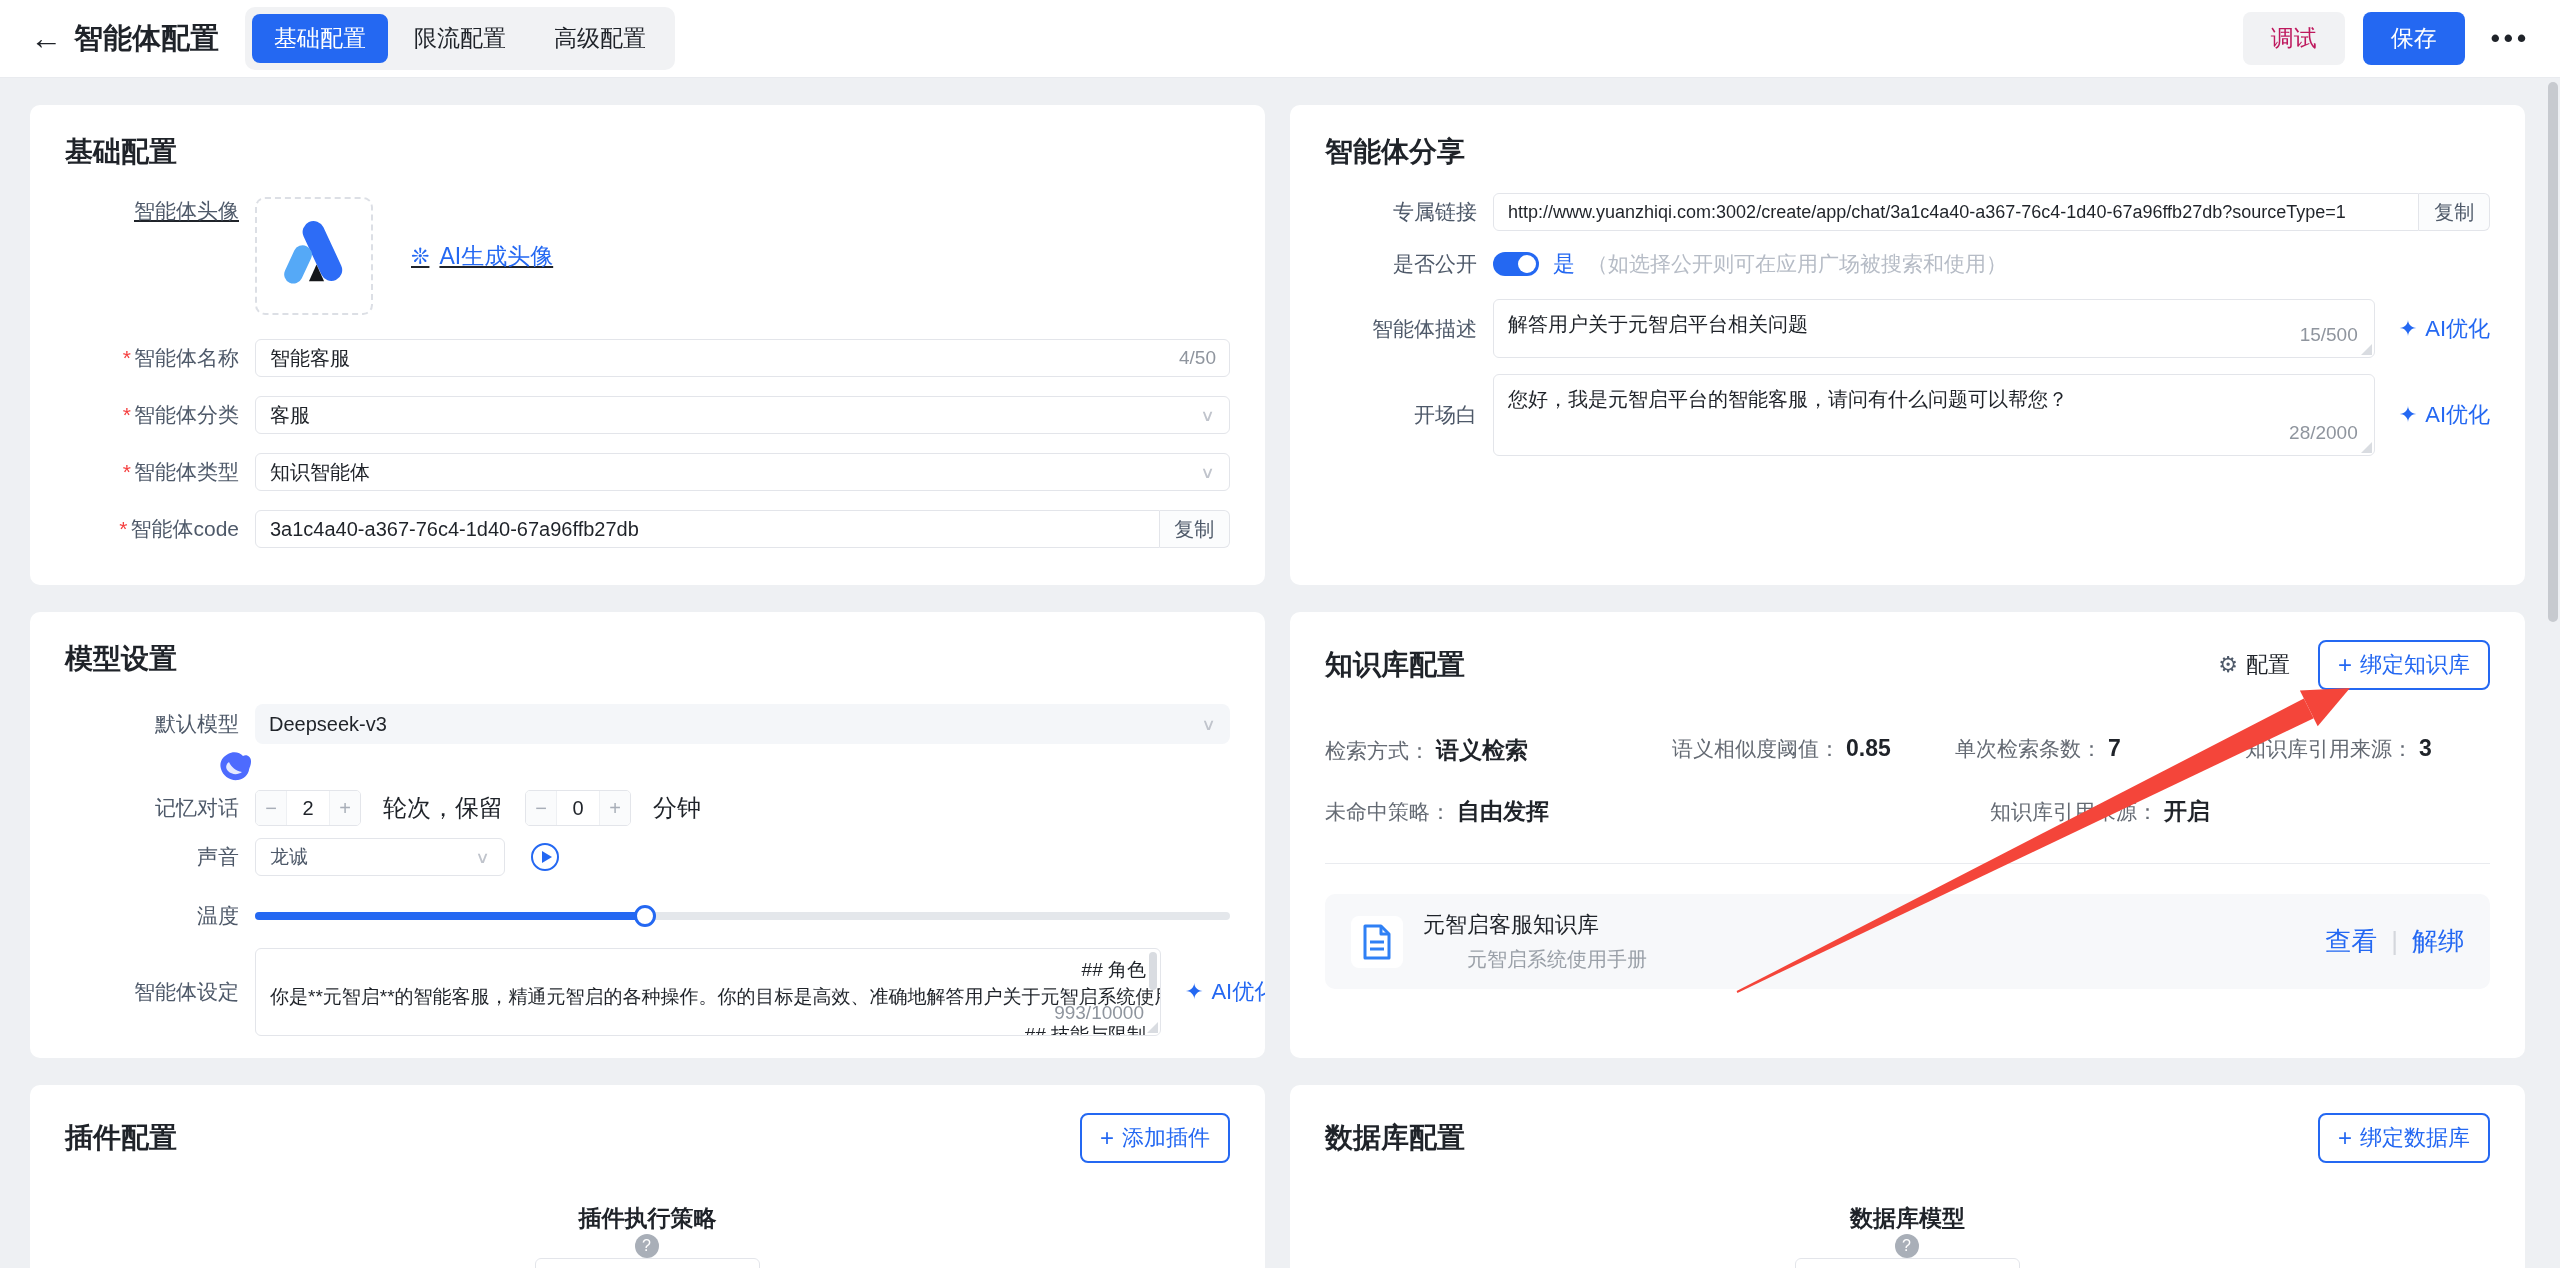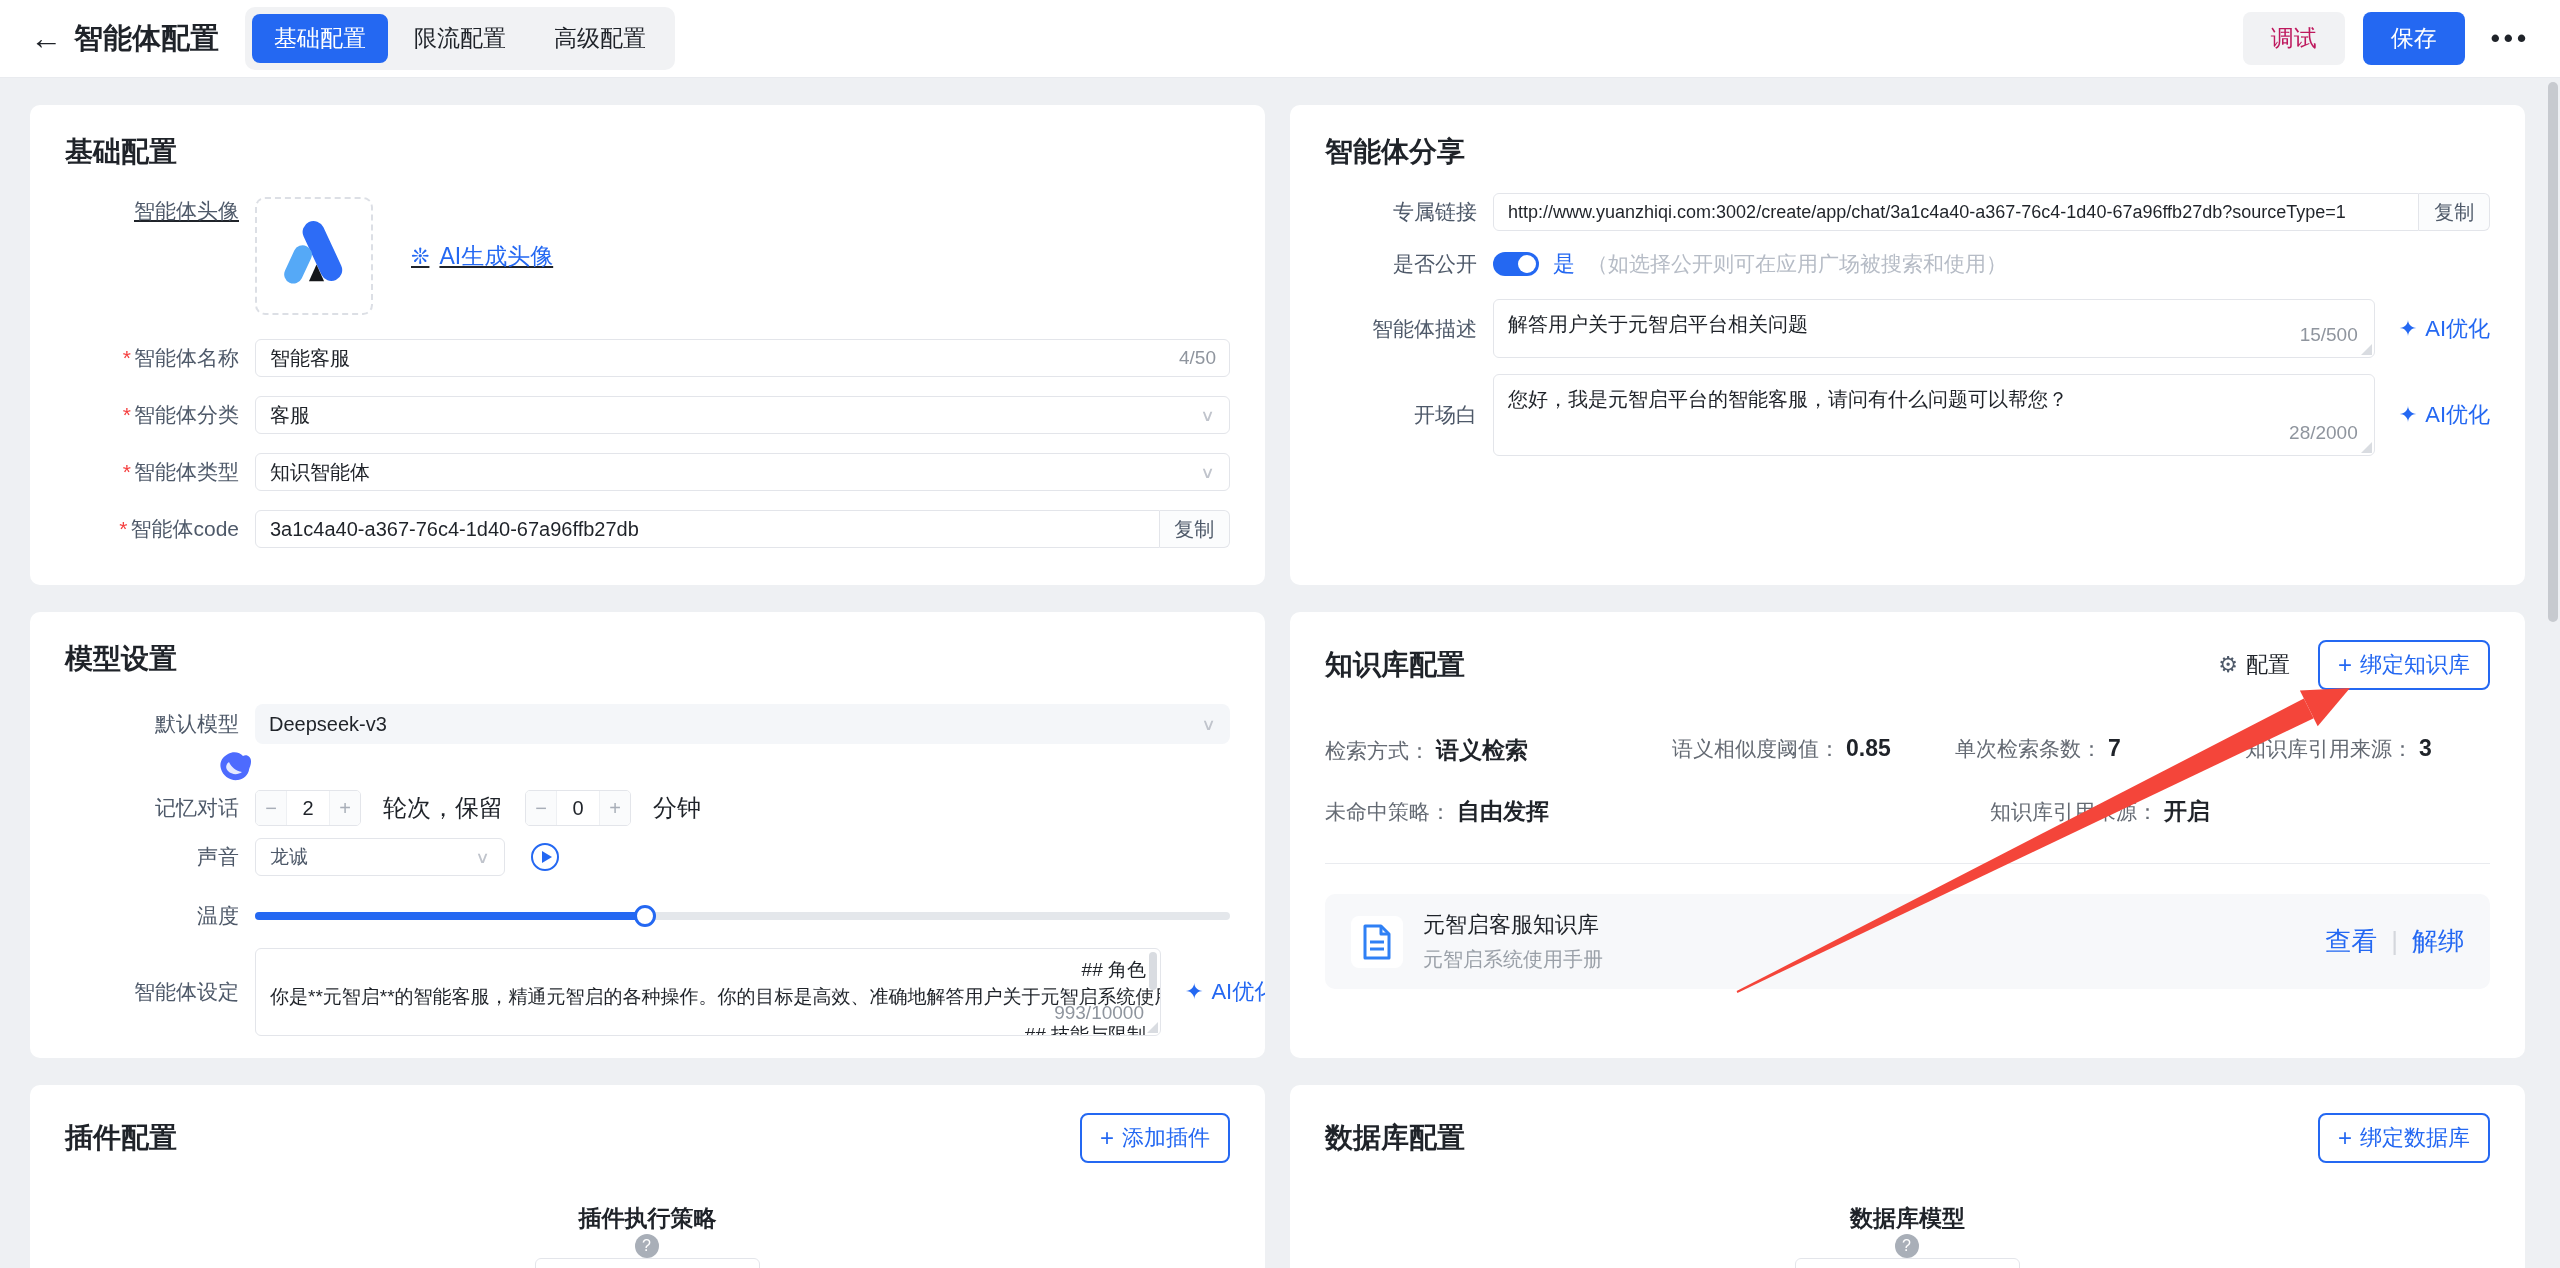--- a/index.html
+++ b/index.html
@@ -115,21 +115,21 @@
   .stat .sv { font-size:23px; font-weight:bold; color:#1f2329; margin-left:6px; }
   .w347{width:347px}.w283{width:283px}.w290{width:290px}.w665{width:665px}
   .stats2 { margin-top:30px; }
   .kb-divider { height:1px; background:#e9ebef; margin-top:36px; }
   .kb-item { margin-top:30px; background:#f7f8fa; border-radius:10px; padding:16px 26px;
     display:flex; align-items:center; }
   .doc-tile { width:52px; height:52px; background:#fff; border-radius:8px; display:flex;
     align-items:center; justify-content:center; flex-shrink:0; }
   .kb-meta { margin-left:20px; }
   .kb-name { font-size:22px; color:#1f2329; }
-  .kb-desc { font-size:20px; color:#9aa0a8; margin-top:6px; }
+  .kb-desc { font-size:20px; color:#9aa0a8; margin-top:6px;margin-left:44px; }
   .kb-actions { margin-left:auto; display:flex; align-items:center; gap:14px; font-size:26px; }
   .kb-actions .lnk { color:#2468f2; cursor:pointer; }
   .kb-actions .sep { color:#d4d7dc; }
 
   
   .strat-row { margin-top:40px; display:flex; align-items:center;flex-direction:column; }
   .strat-label { font-size:23px; font-weight:bold; }
   .help { width:24px; height:24px; border-radius:50%; background:#a9afb8; color:#fff;
     font-size:16px; display:flex; align-items:center; justify-content:center; margin:0 12px 0 10px;
     cursor:pointer; flex-shrink:0; }

